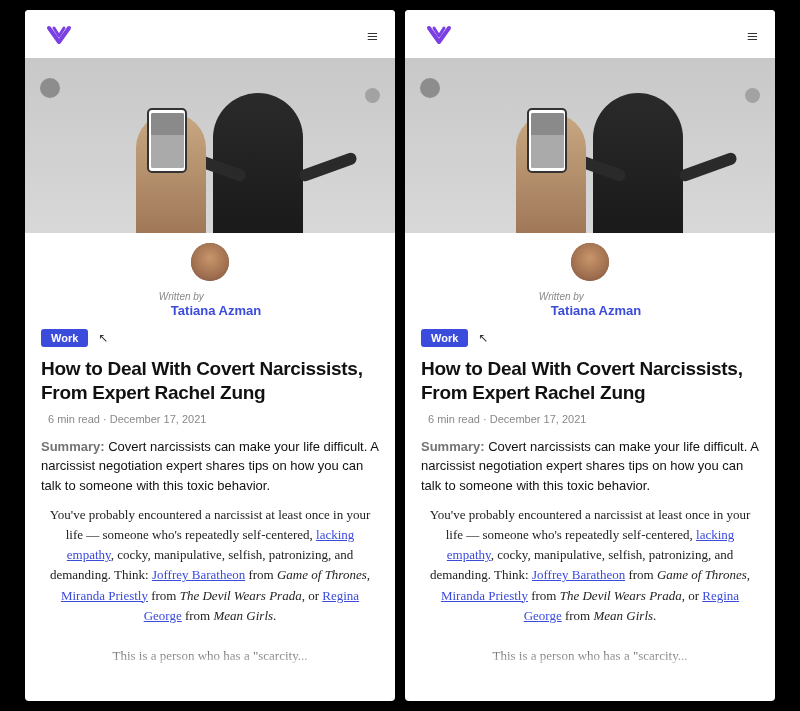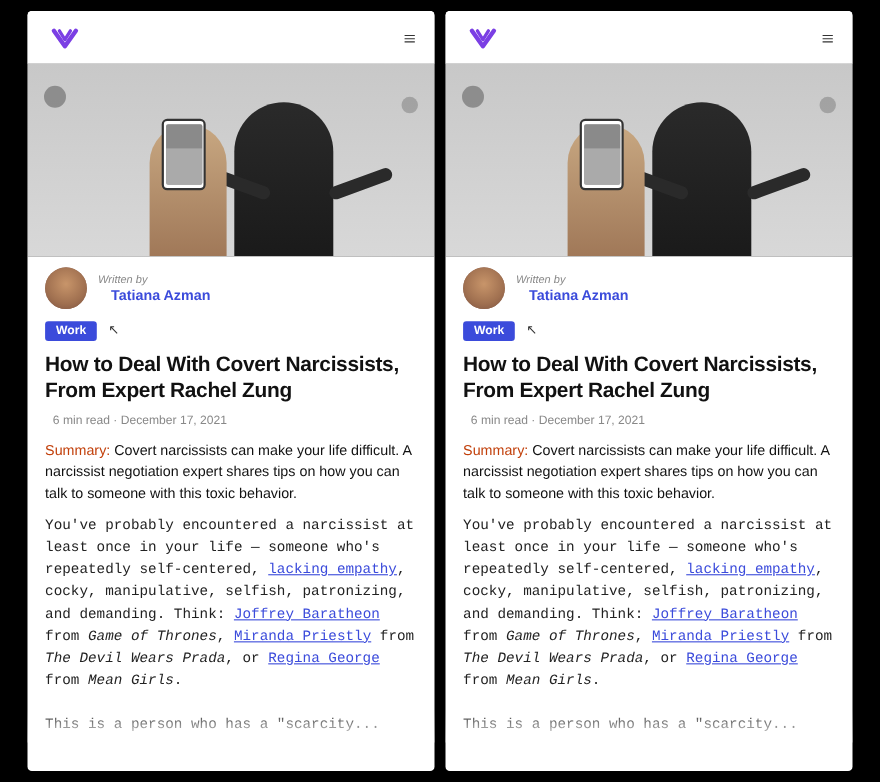--- a/index.html
+++ b/index.html
@@ -74,20 +74,21 @@
       position: relative;
       background: linear-gradient(180deg, #c8c8c8 0%, #d8d8d8 100%);
       overflow: hidden;
     }
 
     .author-row {
       display: flex;
       align-items: center;
       padding: 10px 16px 6px 16px;
       gap: 10px;
+      flex-direction: column;
     }
 
     .author-avatar {
       width: 38px;
       height: 38px;
       border-radius: 50%;
       background: linear-gradient(135deg, #8B6355, #A0745A);
       overflow: hidden;
       flex-shrink: 0;
       display: flex;
@@ -159,30 +160,31 @@
 
     .summary-block {
       padding: 4px 16px 8px 16px;
       font-family: Arial, sans-serif;
       font-size: 13px;
       line-height: 1.5;
       color: #111;
     }
 
     .summary-label {
-      color: #c2410c;
-      font-weight: 400;
+      color: #737373;
+      font-weight: 700;
     }
 
     .body-text {
       padding: 2px 16px 6px 16px;
-      font-family: Liberation Mono, monospace;
+      font-family: Liberation Serif, serif;
       font-size: 13px;
       line-height: 1.55;
       color: #222;
+      text-align: center;
     }
 
     .link-text {
       color: #3B4BDB;
       text-decoration: underline;
       cursor: pointer;
     }
 
     .italic-text {
       font-style: italic;

